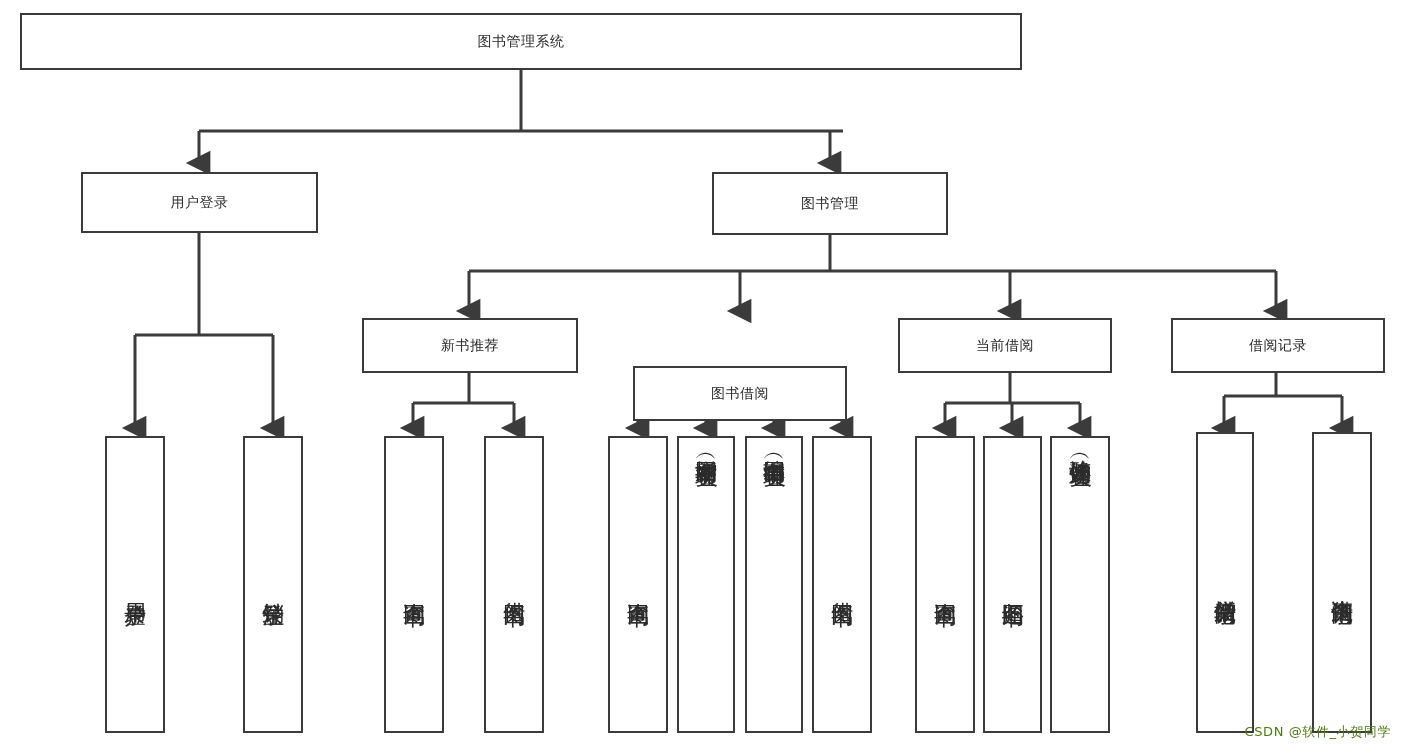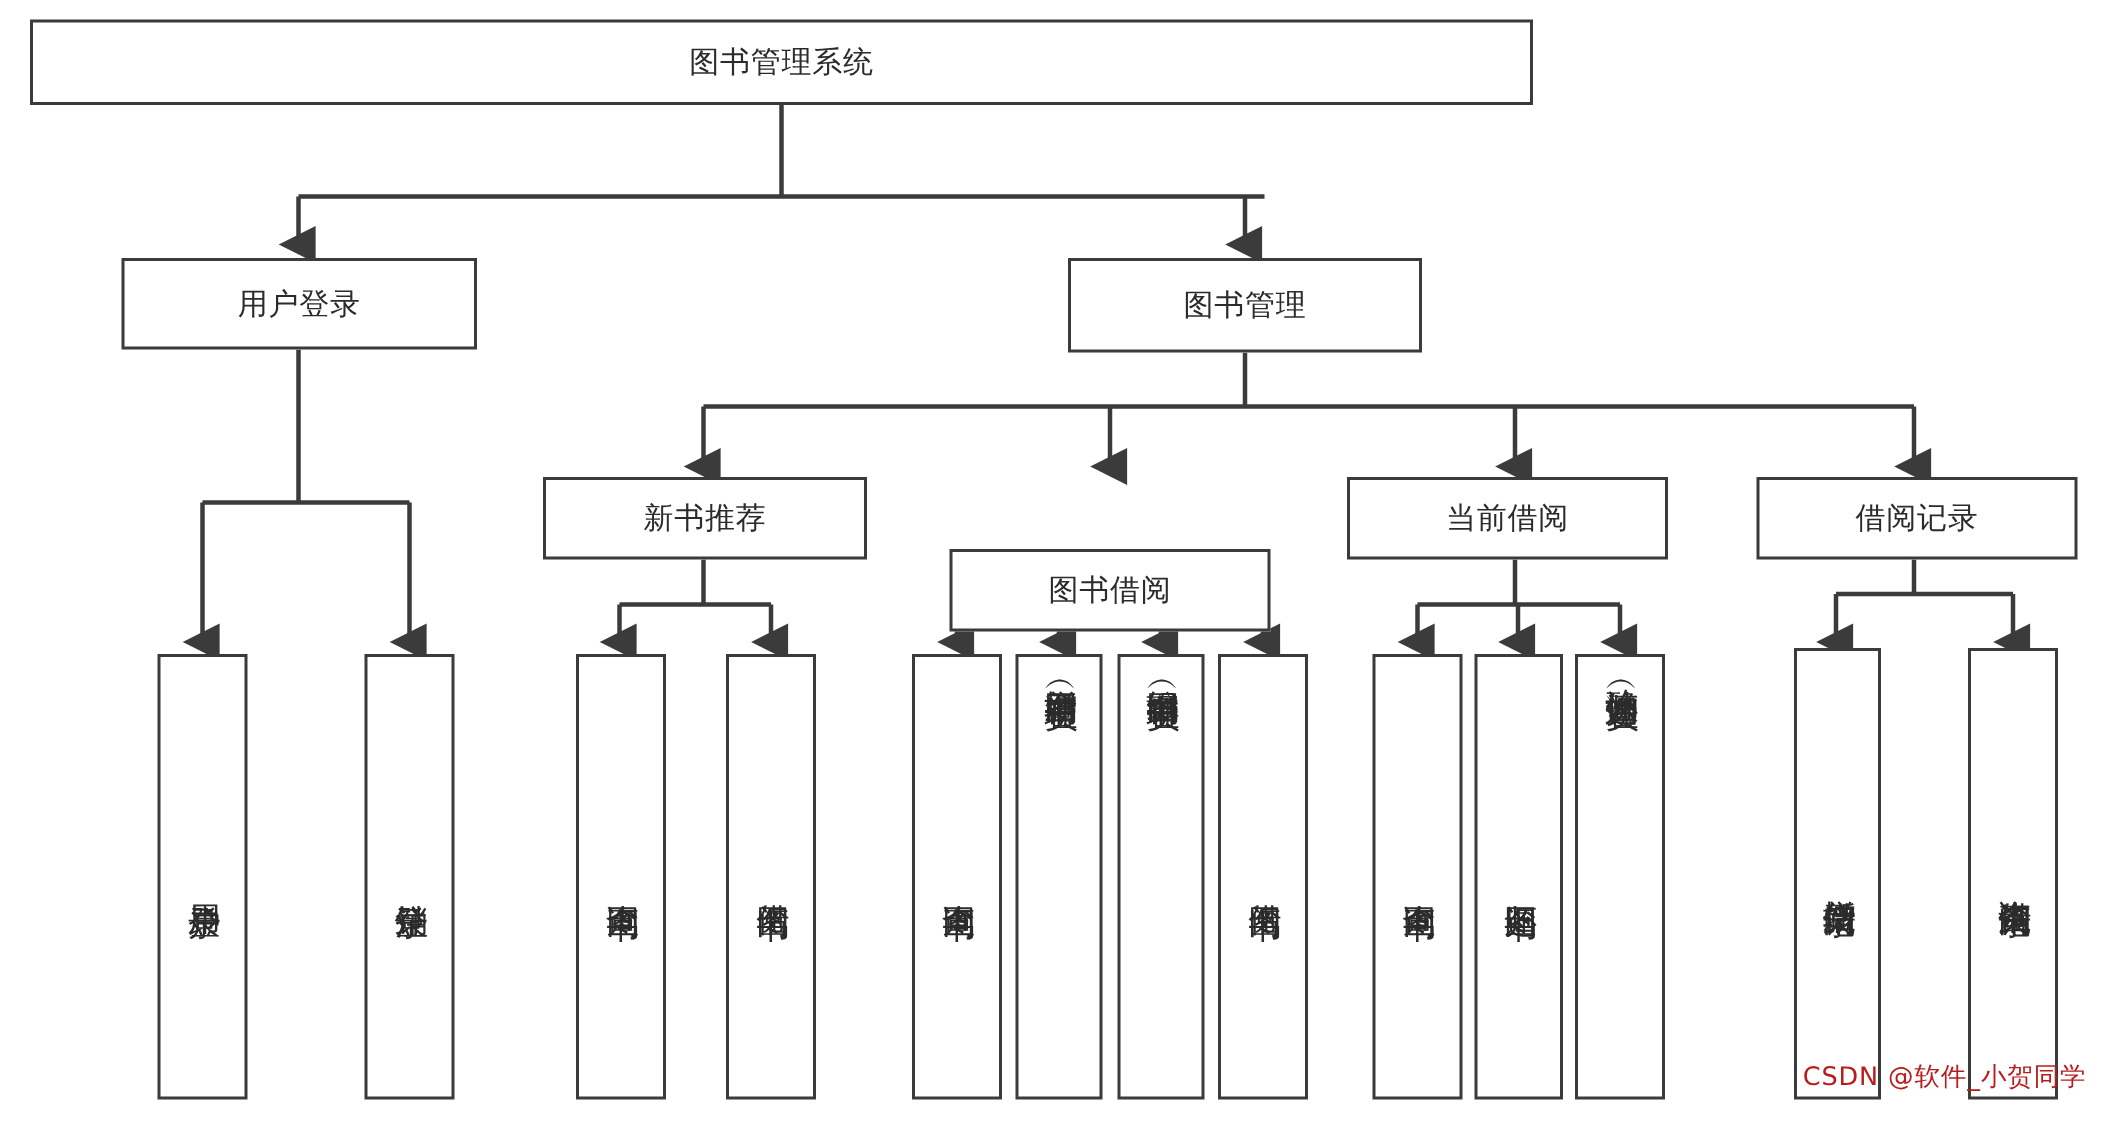--- a/index.html
+++ b/index.html
@@ -29,21 +29,21 @@
     position: absolute;
     box-sizing: border-box;
     border: 2px solid #3b3b3b;
     background: #ffffff;
     display: flex;
     align-items: center;
     justify-content: center;
     color: #2b2b2b;
   }
   .node.horiz {
-    font-size: 20px;
+    font-size: 14px;
     letter-spacing: 0.5px;
   }
   .node.vert {
     align-items: flex-start;
     justify-content: center;
     padding-top: 4px;
   }
   .node.vert .vlabel {
     writing-mode: vertical-rl;
     text-orientation: upright;
@@ -57,23 +57,23 @@
     display: flex;
     align-items: center;
     justify-content: center;
   }
   .vwrap.top {
     align-items: flex-start;
   }
   .watermark {
     position: absolute;
     right: 14px;
-    bottom: 18px;
-    font-size: 17px;
-    color: #b91c1c;
+    bottom: 6px;
+    font-size: 13px;
+    color: #4d7c0f;
     letter-spacing: 0.6px;
     white-space: nowrap;
   }
 </style>
 </head>
 <body>
 
 <div id="canvas">
 
   <svg id="edges" viewBox="0 0 1405 747" xmlns="http://www.w3.org/2000/svg">

